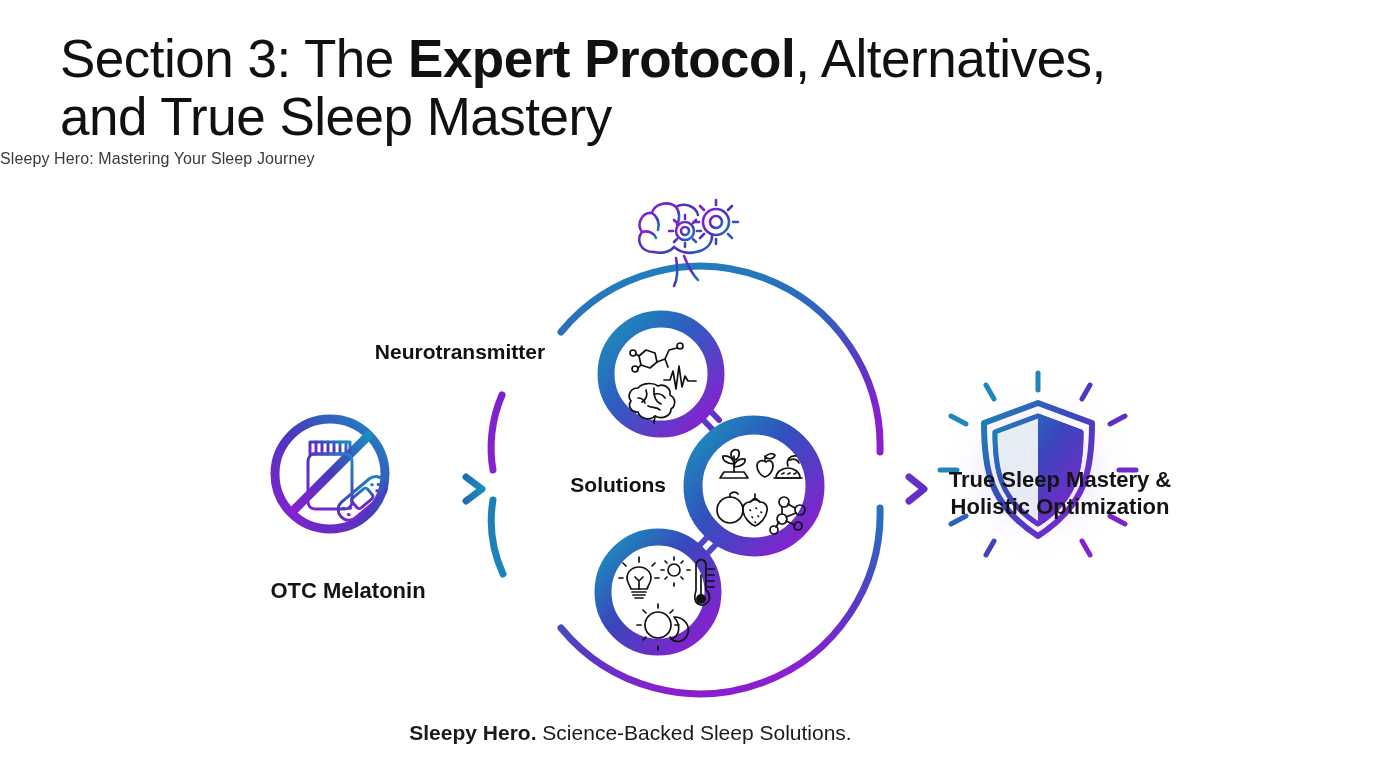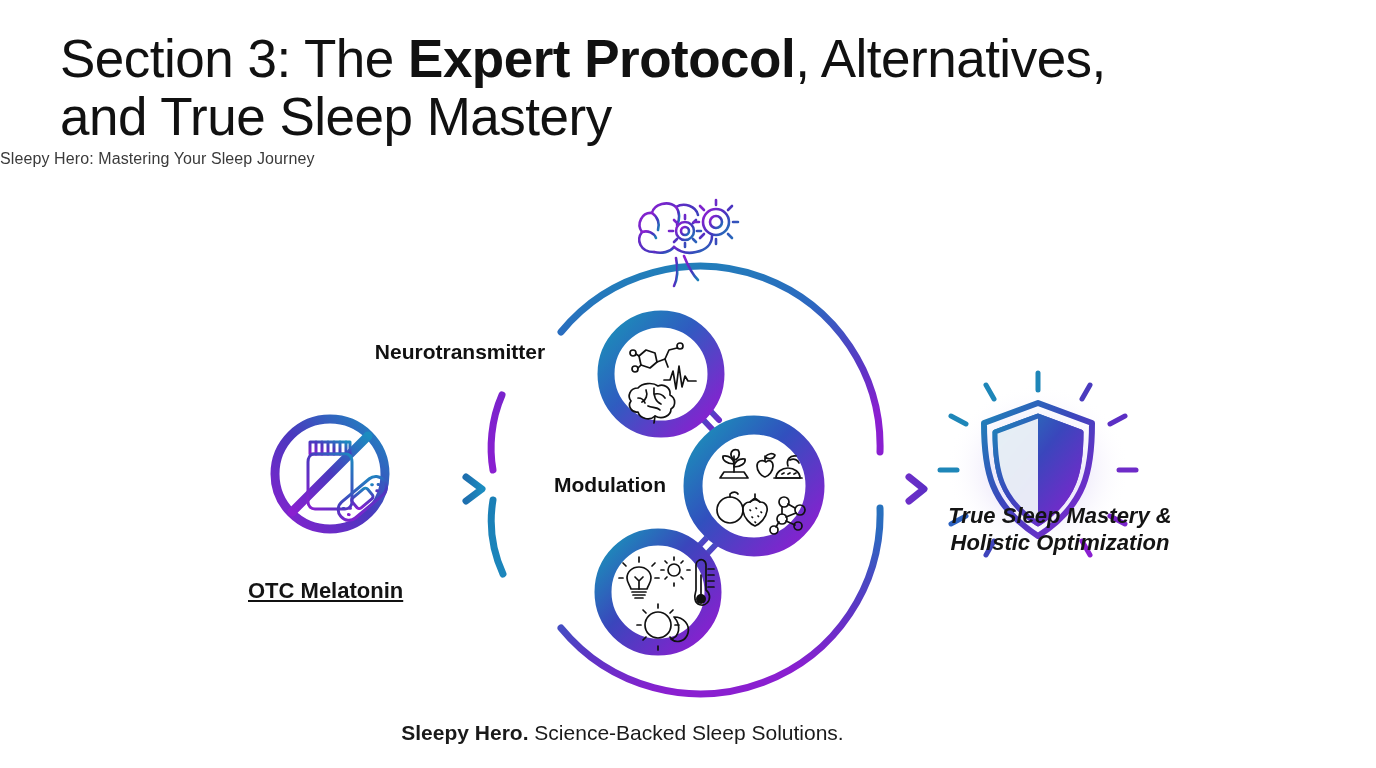--- a/index.html
+++ b/index.html
@@ -16,32 +16,32 @@
     font-size:53px;line-height:58px;font-weight:400;color:#111;
     letter-spacing:-0.5px;padding:0 60px;
   }
   #main-title .em{font-weight:700;}
   #subtitle{
     margin-top:4px;font-size:16px;font-weight:400;color:#3a3a3a;letter-spacing:0.1px;
   }
 
   
   #footer{
-    position:absolute;left:0;top:721px;width:1245px;text-align:center;
+    position:absolute;left:8px;top:721px;width:1245px;text-align:center;
     font-size:21px;color:#1a1a1a;
   }
   #footer .brand{font-weight:700;}
   #footer .tag{font-weight:400;}
 
   
   .node{position:absolute;}
 
   
   #otc-node{left:248px;top:410px;width:200px;}
-  #otc-caption{margin-top:4px;text-align:left;text-decoration:underline;}
+  #otc-caption{margin-top:4px;text-align:center;}
   #otc-title{font-size:22px;font-weight:700;color:#141414;line-height:26px;white-space:nowrap;}
   #otc-sub{font-size:21px;font-weight:400;color:#2b2b2b;line-height:26px;}
 
   
   #outcome-node{left:880px;top:385px;width:360px;}
   #outcome-caption{text-align:center;margin-top:10px;}
   #outcome-title{font-size:22px;font-weight:700;color:#141414;line-height:27px;}
   #outcome-sub{font-size:21px;font-weight:400;color:#2b2b2b;line-height:25px;margin-top:4px;}
 
   
@@ -361,26 +361,26 @@
     <div id="otc-caption" style="margin-top:168px;">
       <div id="otc-title">OTC Melatonin</div>
     </div>
   </div>
 
   <div class="pillar-label" id="label-neuro">
     <div>Neurotransmitter</div>
   </div>
 
   <div class="pillar-label" id="label-precursors">
-    <div>Modulation</div>
+    <div>Solutions</div>
   </div>
 
 
   <div class="node" id="outcome-node">
-    <div id="outcome-caption" style="margin-top:117px;font-style:italic;">
+    <div id="outcome-caption" style="margin-top:81px;">
       <div id="outcome-title">
         <div>True Sleep Mastery &amp;</div>
         <div>Holistic Optimization</div>
       </div>
       <div id="outcome-sub">
       </div>
     </div>
   </div>
 
   <div id="footer">

